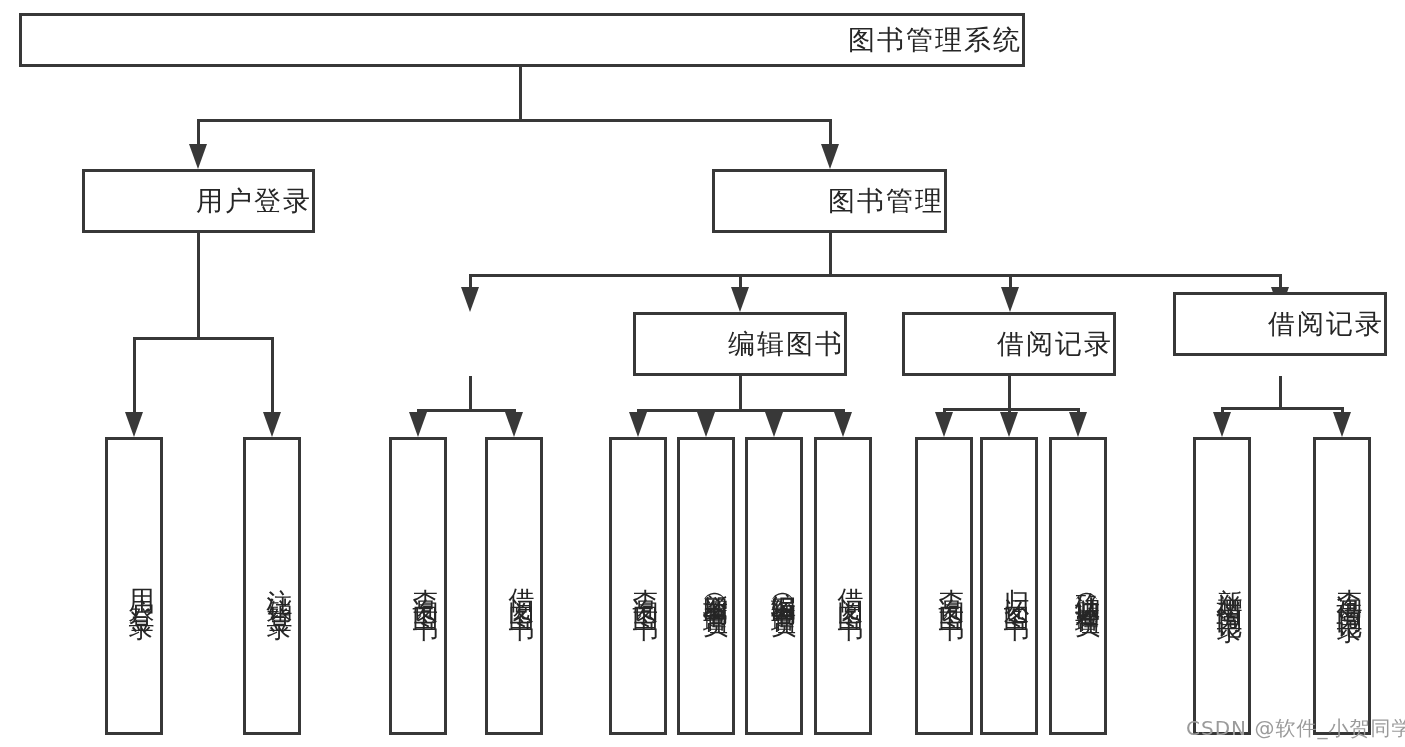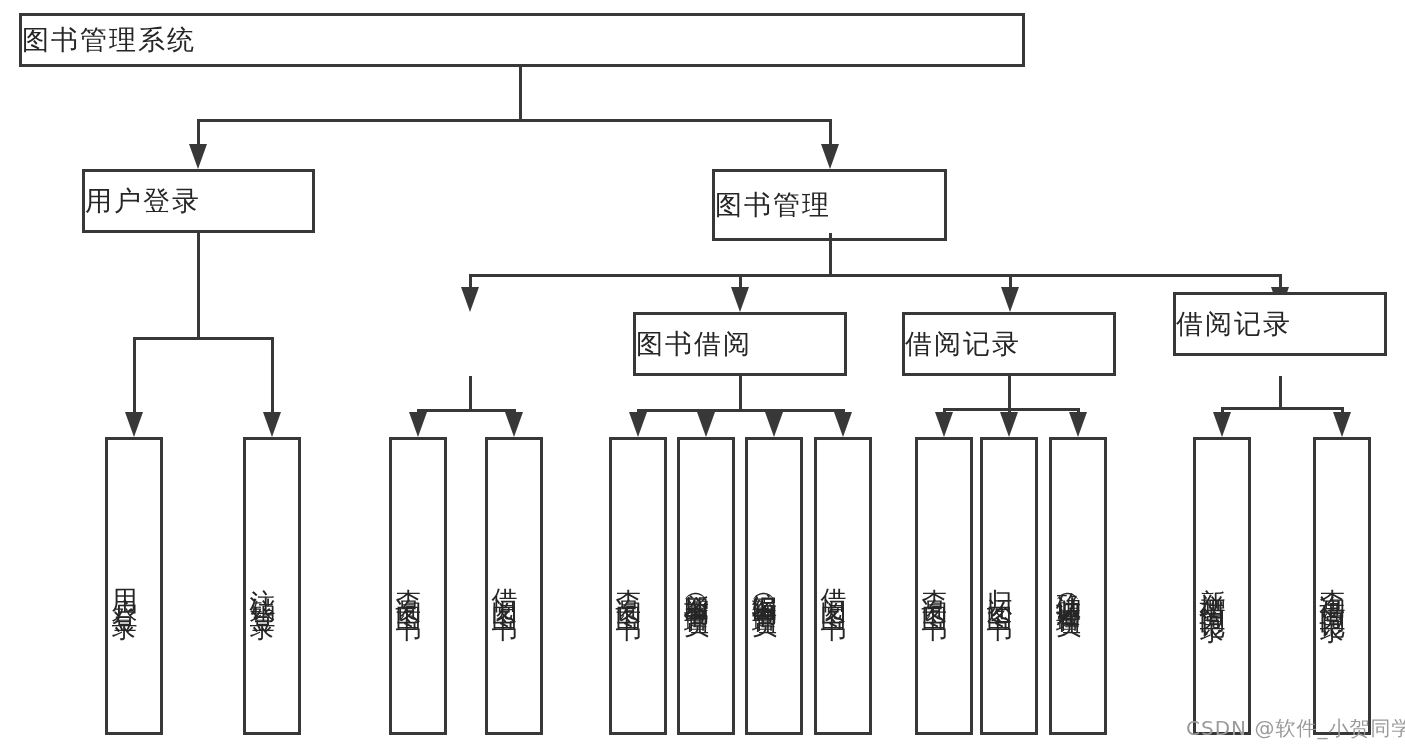--- a/index.html
+++ b/index.html
@@ -4,21 +4,21 @@
 <style>
   html,body { margin:0; padding:0; background:#ffffff; }
   #canvas {
     position:relative; width:1405px; height:747px;
     background:#ffffff; overflow:hidden;
     font-family:"DejaVu Sans", sans-serif;
   }
   .box {
     position:absolute; box-sizing:border-box;
     border:3px solid #383838; background:#ffffff;
-    display:flex; align-items:center; justify-content:flex-start;
+    display:flex; align-items:center; justify-content:flex-end;
     color:#262626;
   }
   .hlabel { font-size:27px; letter-spacing:2px; white-space:nowrap; }
   .vlabel {
     writing-mode:vertical-rl; text-orientation:mixed;
     white-space:nowrap; font-size:26px; color:#262626;
   }
   .v4 { letter-spacing:9px; }
   .v6 { letter-spacing:6px; }
   .v9 { letter-spacing:3px; font-size:25px; }
@@ -47,21 +47,21 @@
   <div class="vline" style="left:519px; top:67px; height:52px;"></div>
   <div class="hline" style="left:197px; top:119px; width:635px;"></div>
   <div class="vline" style="left:197px; top:119px; height:29px;"></div>
   <div class="arrow" style="left:189px; top:144px;"></div>
   <div class="vline" style="left:829px; top:119px; height:29px;"></div>
   <div class="arrow" style="left:821px; top:144px;"></div>
 
   <div class="box" style="left:82px; top:169px; width:233px; height:64px;">
     <span class="hlabel">用户登录</span>
   </div>
-  <div class="box" style="left:712px; top:169px; width:235px; height:72px;">
+  <div class="box" style="left:712px; top:169px; width:235px; height:64px;">
     <span class="hlabel">图书管理</span>
   </div>
 
   <div class="vline" style="left:197px; top:233px; height:104px;"></div>
   <div class="hline" style="left:133px; top:337px; width:141px;"></div>
   <div class="vline" style="left:133px; top:337px; height:78px;"></div>
   <div class="arrow" style="left:125px; top:412px;"></div>
   <div class="vline" style="left:271px; top:337px; height:78px;"></div>
   <div class="arrow" style="left:263px; top:412px;"></div>
 
@@ -70,21 +70,21 @@
   <div class="vline" style="left:469px;  top:274px; height:18px;"></div>
   <div class="arrow" style="left:461px;  top:287px;"></div>
   <div class="vline" style="left:739px;  top:274px; height:18px;"></div>
   <div class="arrow" style="left:731px;  top:287px;"></div>
   <div class="vline" style="left:1009px; top:274px; height:18px;"></div>
   <div class="arrow" style="left:1001px; top:287px;"></div>
   <div class="vline" style="left:1279px; top:274px; height:18px;"></div>
   <div class="arrow" style="left:1271px; top:287px;"></div>
 
   <div class="box" style="left:633px; top:312px; width:214px; height:64px;">
-    <span class="hlabel">图书借阅</span>
+    <span class="hlabel">编辑图书</span>
   </div>
   <div class="box" style="left:902px; top:312px; width:214px; height:64px;">
     <span class="hlabel">借阅记录</span>
   </div>
   <div class="box" style="left:1173px; top:292px; width:214px; height:64px;">
     <span class="hlabel">借阅记录</span>
   </div>
 
   <div class="vline" style="left:469px; top:376px; height:33px;"></div>
   <div class="hline" style="left:417px; top:409px; width:99px;"></div>

